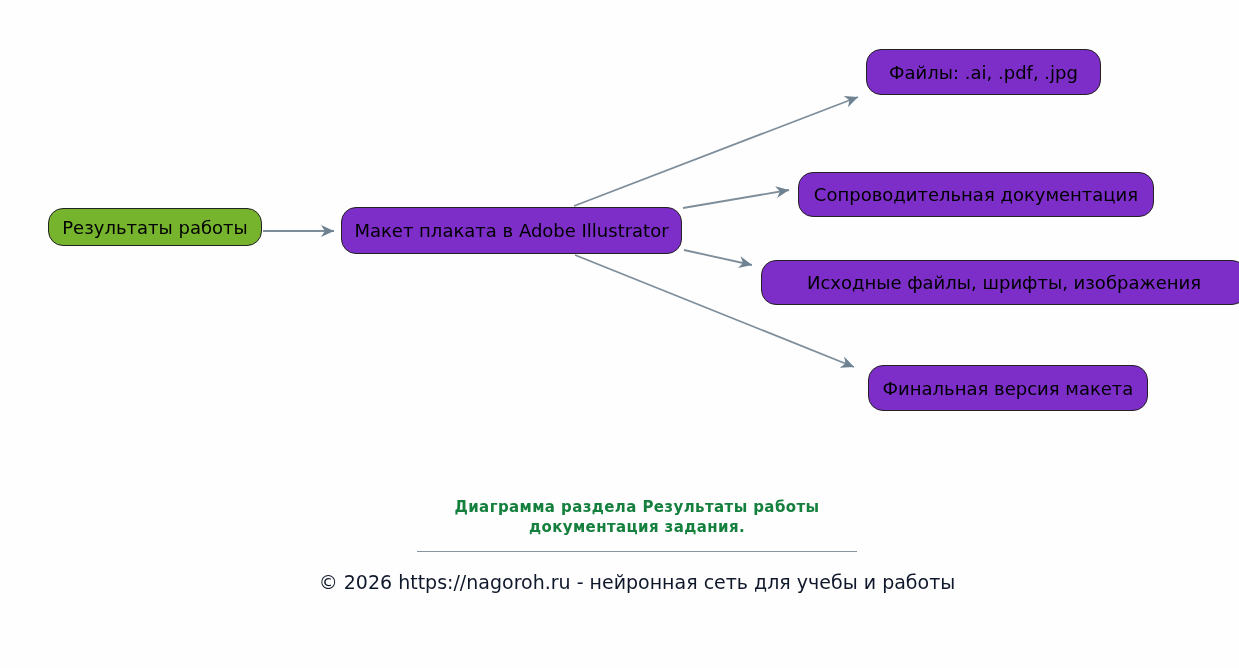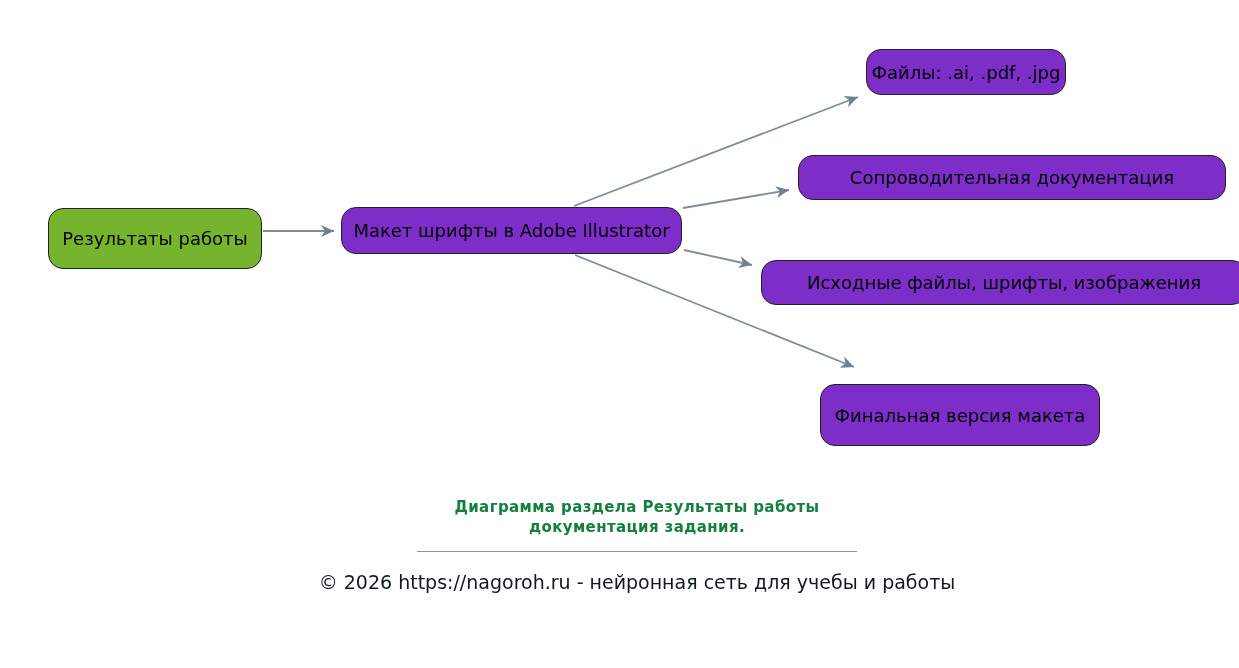--- a/index.html
+++ b/index.html
@@ -10,26 +10,26 @@
   svg.edges{position:absolute;left:0;top:0;width:1239px;height:668px;}
   svg.edges line{stroke:#7d8d9a;stroke-width:1.8;}
   .node{
     position:absolute;box-sizing:border-box;
     border:1.6px solid #222222;border-radius:15px;
     display:flex;align-items:center;justify-content:center;
     font-size:18px;color:#000000;white-space:nowrap;
   }
   .node.root{background:#76b42e;}
   .node.branch{background:#7d2ec9;}
-  #n-root   {left:48px; top:208px;width:214px;height:61px;}
+  #n-root   {left:48px; top:208px;width:214px;height:38px;}
   #n-central{left:341px;top:207px;width:341px;height:47px;}
-  #n-files  {left:866px;top:49px; width:200px;height:46px;text-align:right;}
-  #n-docs   {left:798px;top:155px;width:428px;height:45px;}
+  #n-files  {left:866px;top:49px; width:235px;height:46px;text-align:right;}
+  #n-docs   {left:798px;top:172px;width:356px;height:45px;}
   #n-sources{left:761px;top:260px;width:486px;height:45px;}
-  #n-final  {left:820px;top:365px;width:280px;height:62px;margin-top:19px;}
+  #n-final  {left:868px;top:365px;width:280px;height:46px;}
   .caption{
     position:absolute;left:337px;top:497px;width:600px;text-align:center;
     font-weight:bold;font-size:15px;line-height:20px;color:#15803d;
     letter-spacing:0.4px;
   }
   .separator{
     position:absolute;left:417px;top:551px;width:440px;height:0;
     border-top:1.2px solid #8795a1;
   }
   .footer{
@@ -50,21 +50,21 @@
     </defs>
     <line x1="263" y1="231" x2="334" y2="231" marker-end="url(#ah)"></line>
     <line x1="574" y1="206" x2="858" y2="97" marker-end="url(#ah)"></line>
     <line x1="683" y1="208" x2="789" y2="190" marker-end="url(#ah)"></line>
     <line x1="684" y1="250" x2="752" y2="265" marker-end="url(#ah)"></line>
     <line x1="575" y1="255" x2="854" y2="367" marker-end="url(#ah)"></line>
   </svg>
 
   <div class="node root" id="n-root">Результаты работы</div>
 
-  <div class="node branch" id="n-central">Макет шрифты в Adobe Illustrator</div>
+  <div class="node branch" id="n-central">Макет плаката в Adobe Illustrator</div>
 
   <div class="node branch" id="n-files">Файлы: .ai, .pdf, .jpg</div>
 
   <div class="node branch" id="n-docs">Сопроводительная документация</div>
 
   <div class="node branch" id="n-sources">Исходные файлы, шрифты, изображения</div>
 
   <div class="node branch" id="n-final">Финальная версия макета</div>
 
   <div class="caption">

